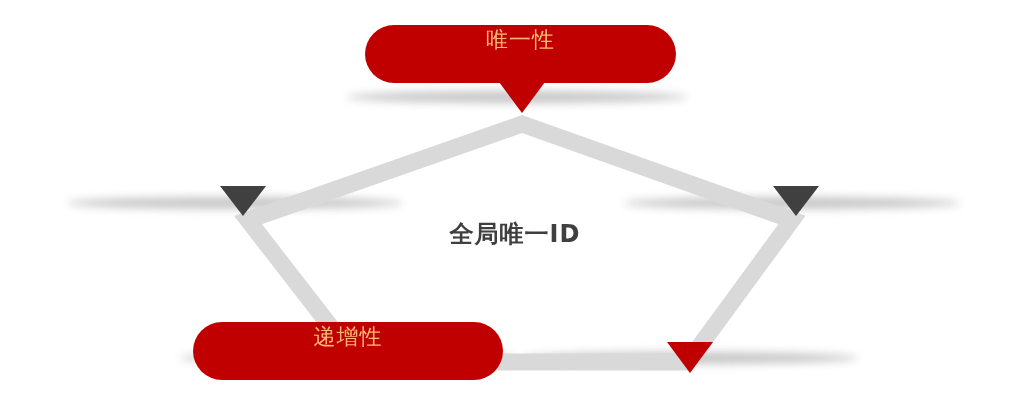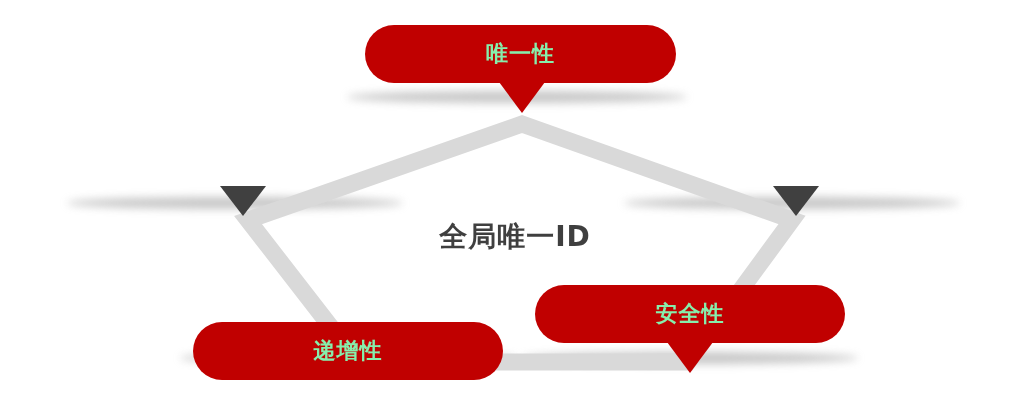--- a/index.html
+++ b/index.html
@@ -2,32 +2,32 @@
 <html><head>
 <meta charset="utf-8">
 <style>
   html, body { margin: 0; padding: 0; background: #ffffff; }
   body { width: 1025px; height: 401px; position: relative; overflow: hidden;
          font-family: "DejaVu Sans", "Liberation Sans", sans-serif; }
   .diagram { position: absolute; left: 0; top: 0; width: 1025px; height: 401px; }
   svg.bg { position: absolute; left: 0; top: 0; }
   .bubble {
     position: absolute; height: 58px; border-radius: 29px;
-    display: flex; align-items: center; justify-content: center;
-    color: #86efac; font-weight: bold; font-size: 22px; letter-spacing: 1px;
+    display: flex; justify-content: center;
+    color: #fdba74; font-weight: normal; font-size: 22px; letter-spacing: 1px;
     cursor: default;
   }
   .bubble .label { position: relative; z-index: 2; }
   .pointer {
     position: absolute; width: 0; height: 0;
     border-left: 23px solid transparent; border-right: 23px solid transparent;
   }
   .center-title {
     position: absolute; left: 420px; top: 218px; width: 190px; text-align: center;
-    font-size: 28px; font-weight: bold; color: #3f3f3f; letter-spacing: 1px;
+    font-size: 24px; font-weight: bold; color: #3f3f3f; letter-spacing: 1px;
   }
 </style>
 </head>
 <body>
 
 <div class="diagram">
 
   <svg class="bg" width="1025" height="401" viewBox="0 0 1025 401">
     <defs>
       <filter id="blur" x="-20%" y="-200%" width="140%" height="500%">
@@ -53,18 +53,15 @@
 
   <div class="pointer" style="left:773px; top:186px; border-top:30px solid #404040;"></div>
 
   <div class="center-title">全局唯一ID</div>
 
   <div class="bubble" style="left:193px; top:285px; width:310px; background:#C00000;margin-top:37px;">
     <span class="label">递增性</span>
   </div>
   <div class="pointer" style="left:326px; top:342px; border-top:31px solid #C00000;"></div>
 
-  <div class="bubble" style="left:535px; top:285px; width:310px; background:#C00000;">
-    <span class="label">安全性</span>
-  </div>
   <div class="pointer" style="left:667px; top:342px; border-top:31px solid #C00000;"></div>
 
 </div>
 
 </body></html>

